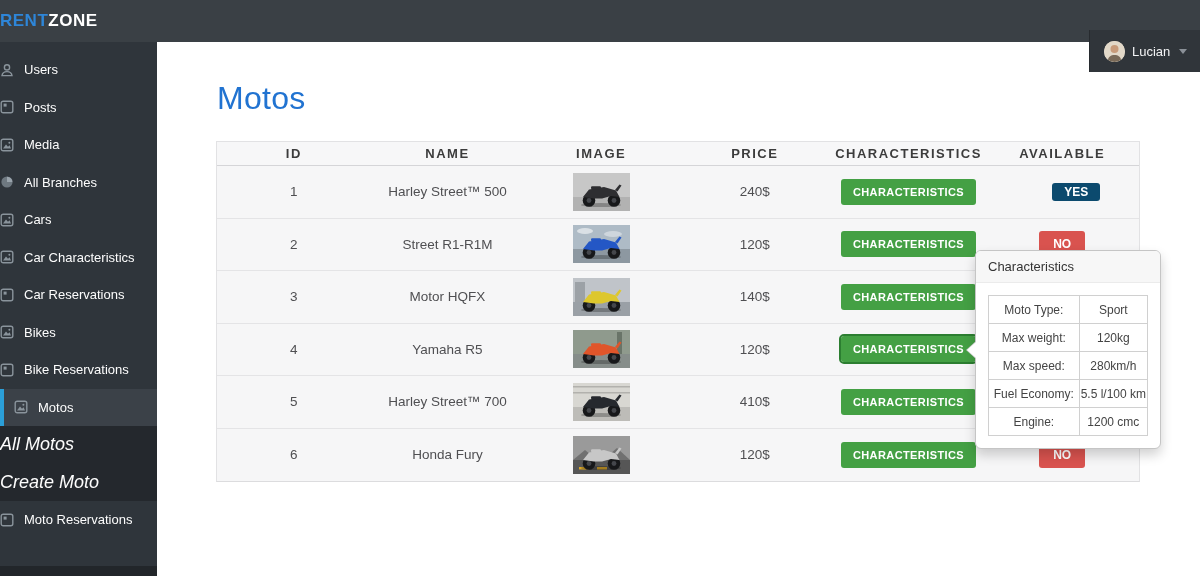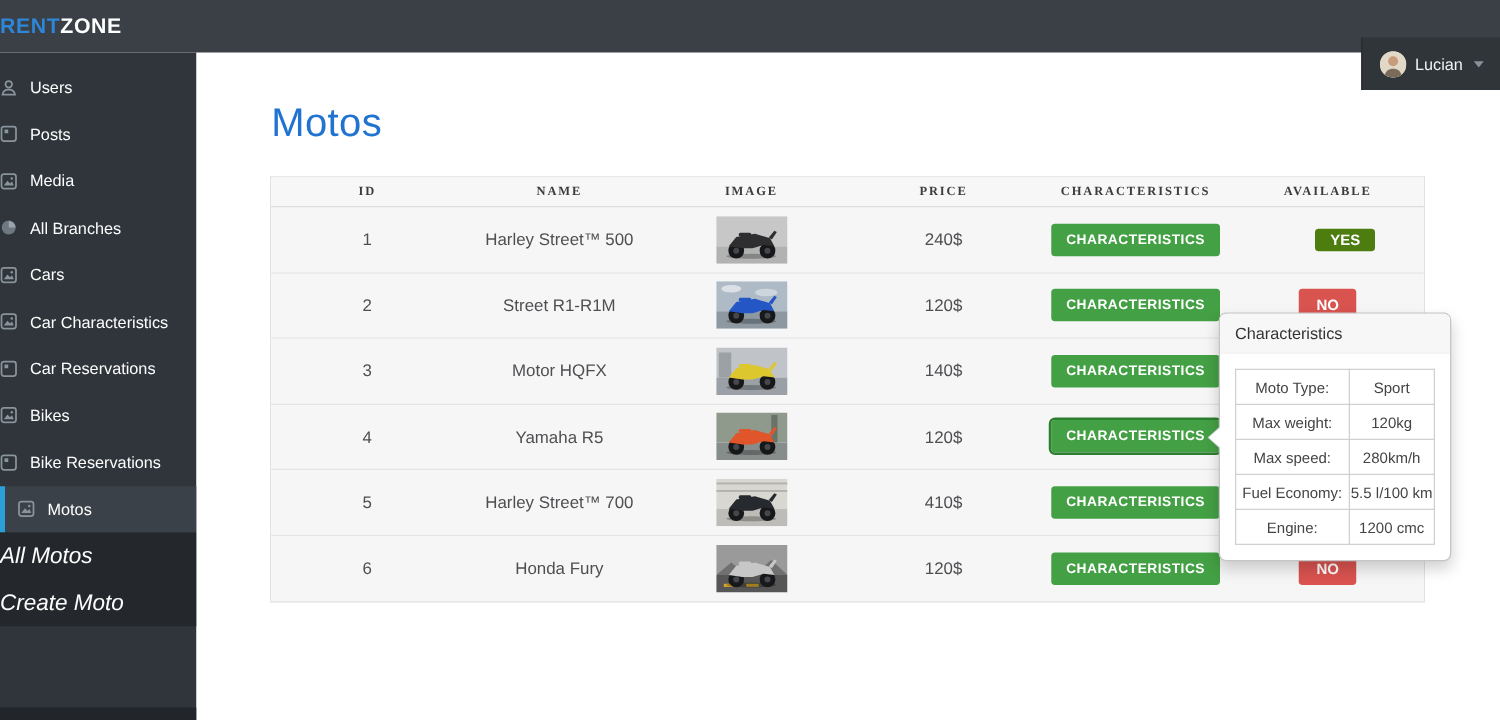--- a/index.html
+++ b/index.html
@@ -34,32 +34,32 @@
   
   .content { position:absolute; left:157px; top:42px; width:1043px; height:534px; background:#fff; }
   .page-title { position:absolute; left:60px; top:38px; font-size:32px; font-weight:300;
     color:#2173d1; letter-spacing:.3px; }
 
   
   .table { position:absolute; left:59px; top:99px; width:924px;
     border:1px solid #e2e2e4; border-bottom:1px solid #dcdcde; }
   .thead { display:grid; grid-template-columns:repeat(6,1fr); height:24px;
     background:#f7f7f8; border-bottom:1px solid #d5d5d8; }
-  .th { display:flex; align-items:center; justify-content:center; font-size:10px;
-    font-weight:bold; color:#3c3c3c; letter-spacing:1.5px;font-family:Liberation Serif, serif; }
+  .th { display:flex; align-items:center; justify-content:center; font-size:13px;
+    font-weight:bold; color:#3c3c3c; letter-spacing:1.5px; }
   .trow { display:grid; grid-template-columns:repeat(6,1fr); height:52.5px;
     background:#f6f6f7; border-bottom:1px solid #e4e4e6; }
   .trow:last-child { border-bottom:none; }
   .td { display:flex; align-items:center; justify-content:center; font-size:13.5px; color:#4f4f52; }
 
   .btn-char { background:#44a044; color:#fff; font-size:11px; font-weight:bold;
     letter-spacing:.4px; padding:7px 12px; border:none; border-radius:3px; cursor:pointer; }
   .btn-char.focused { outline:2px solid #2c7e31; }
   .badge { color:#fff; font-size:12px; font-weight:bold; padding:6px 14px; border-radius:3px; }
-  .badge.yes { background:#4d7c0f; padding:2px 12px;margin-left:28px; }
+  .badge.yes { background:#0c4a6e; padding:2px 12px;margin-left:28px; }
   .badge.no  { background:#d9534f; }
 
   
   .thumb { width:57px; height:38px; display:block; }
   .t1 { --sky:#c7c7c7; --ground:#b2b2b2; --bike:#2e2e31; --line:transparent; }
   .t2 { --sky:#aebbc6; --ground:#8d98a1; --bike:#2457c5; --line:transparent; }
   .t3 { --sky:#c0c4c9; --ground:#9aa0a6; --bike:#ddc72e; --line:transparent; }
   .t4 { --sky:#8f9a8d; --ground:#868d8a; --bike:#e0552a; --line:transparent; }
   .t5 { --sky:#d8d7d2; --ground:#bdbcb8; --bike:#26292e; --line:transparent; }
   .t6 { --sky:#9a9a9a; --ground:#565656; --bike:#c7c7c7; --line:#d8a62a; }
@@ -197,20 +197,26 @@
       <span>Motos</span>
     </div>
     <div class="subnav">
       <div class="nav-item">
         <span>All Motos</span>
       </div>
       <div class="nav-item">
         <span>Create Moto</span>
       </div>
     </div>
+    <div class="nav-item">
+      <svg width="14" height="14">
+          <use href="#ic-file"></use>
+        </svg>
+      <span>Moto Reservations</span>
+    </div>
   </div>
   <div class="sidebar-strip"></div>
 </div>
 
 <div class="content">
   <div class="page-title">Motos</div>
 
   <div class="table">
     <div class="thead">
       <div class="th">ID</div>

